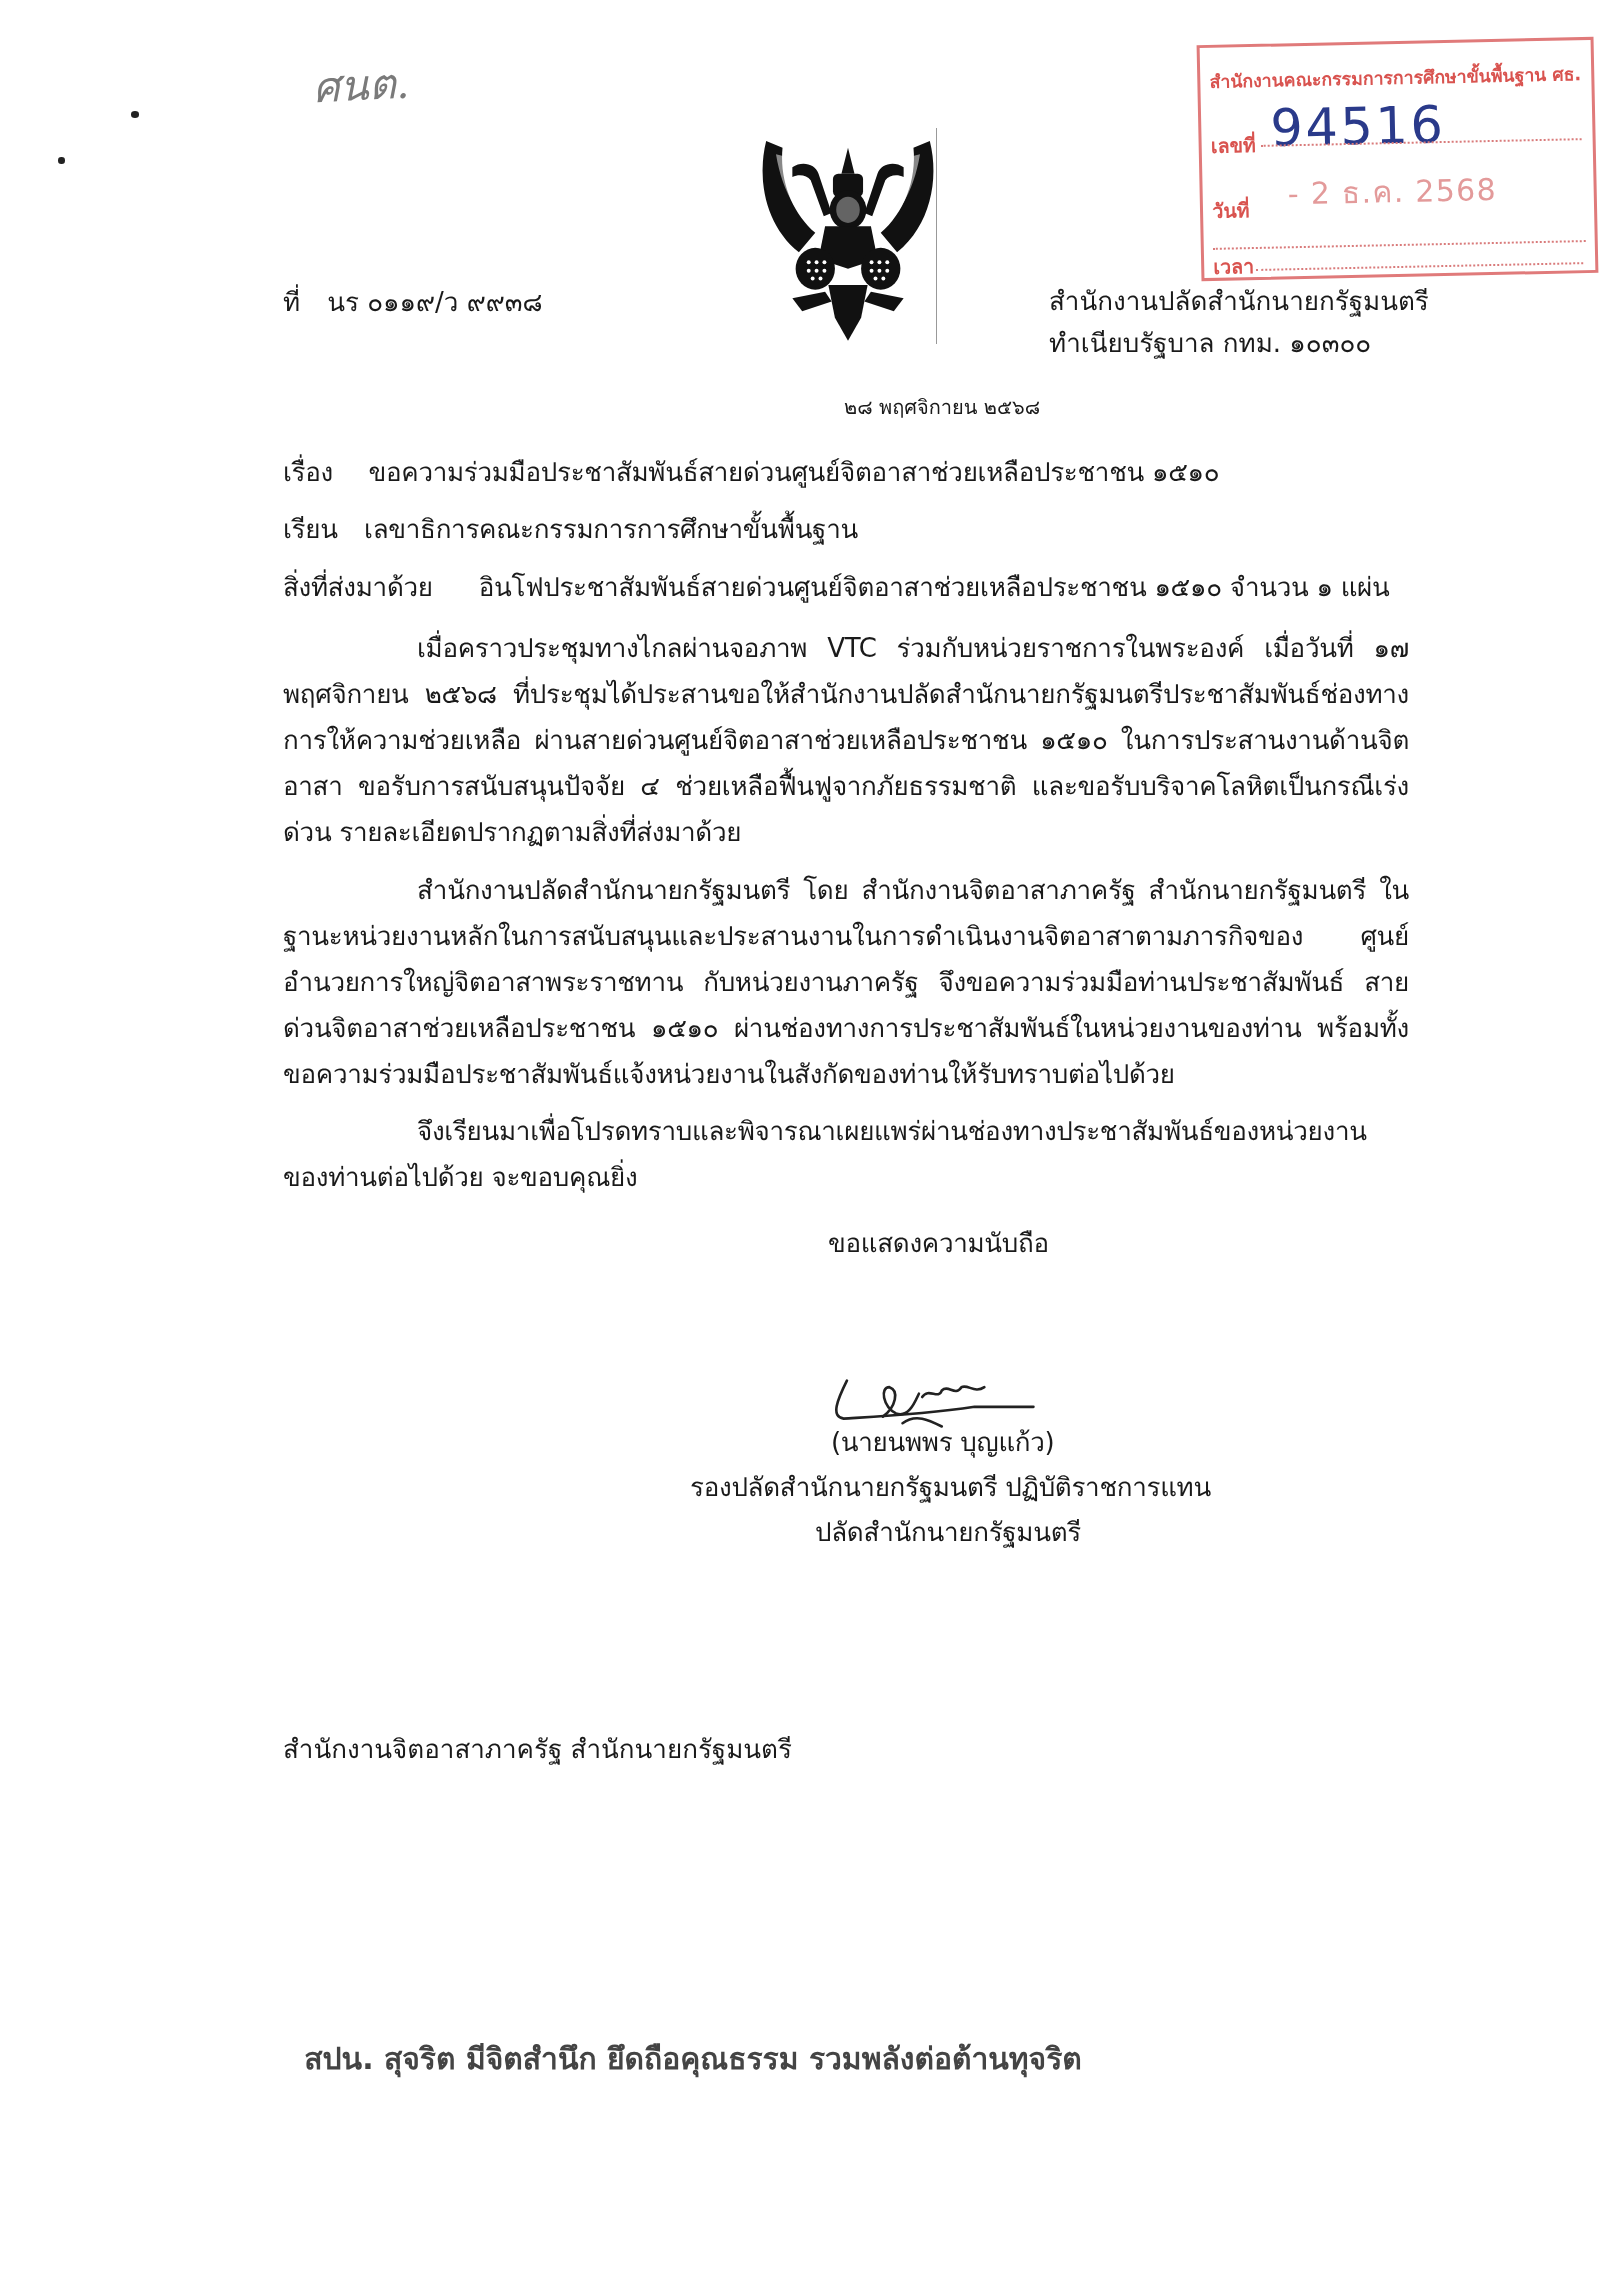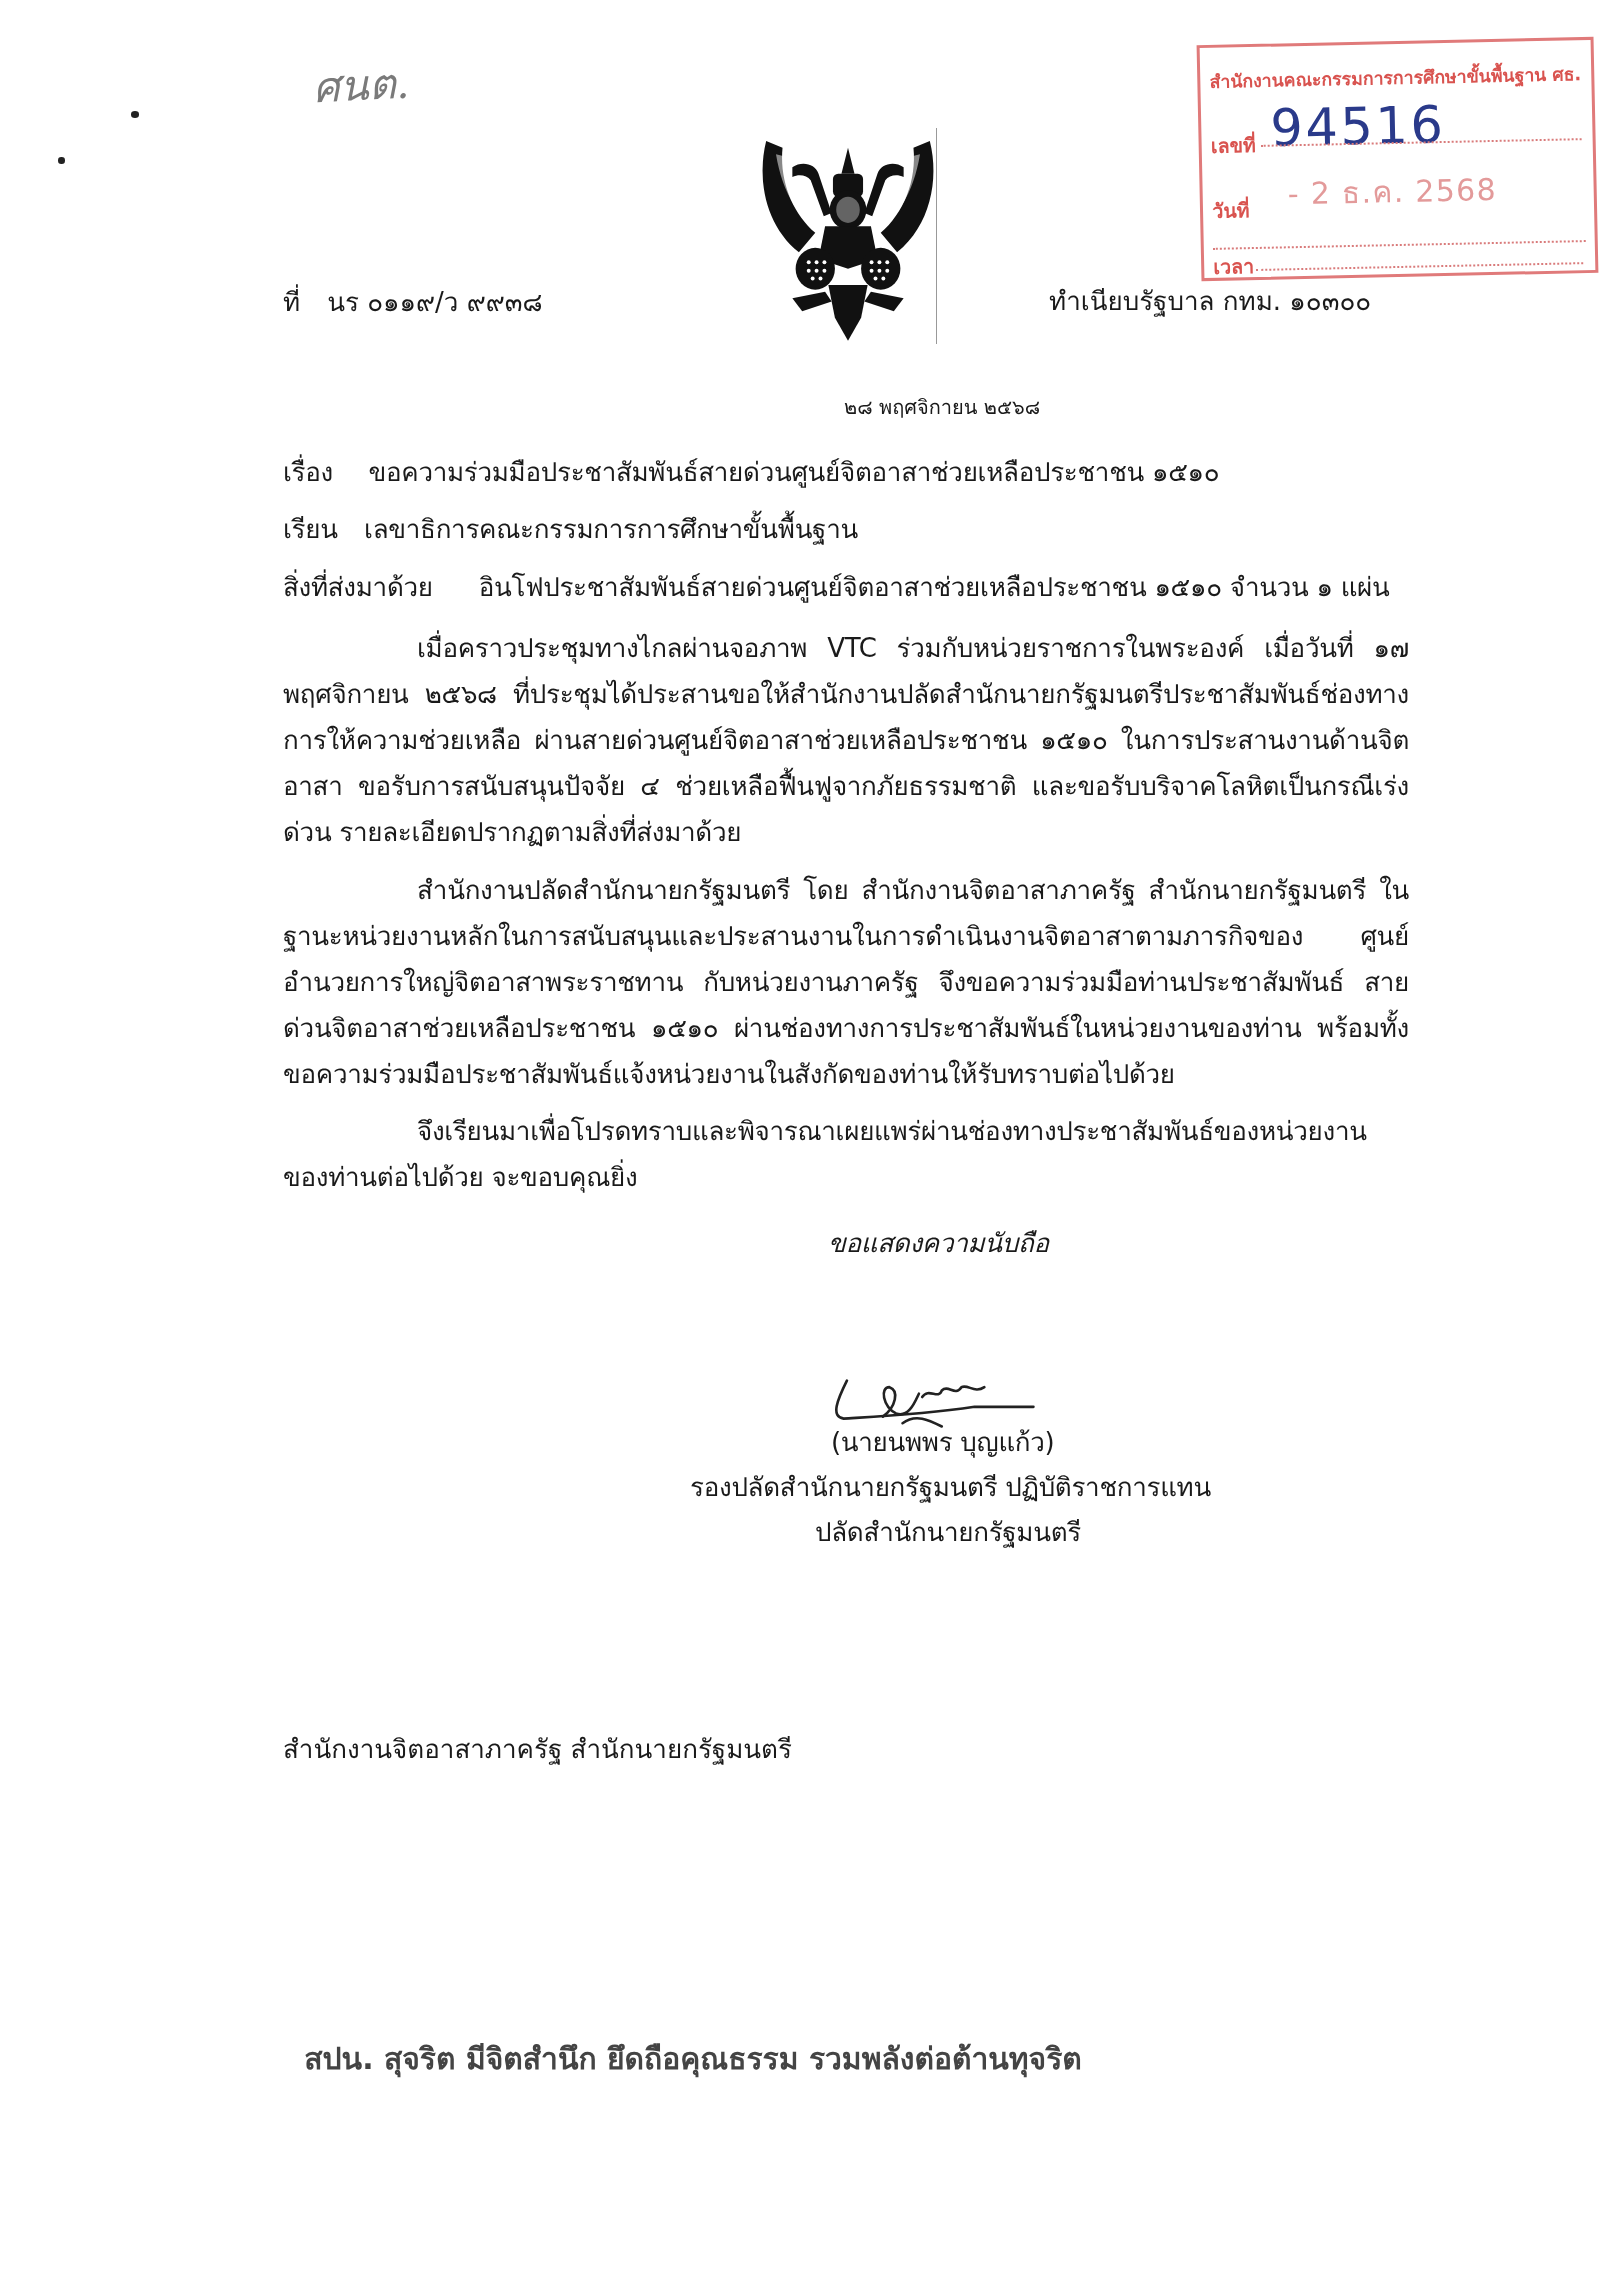--- a/index.html
+++ b/index.html
@@ -36,21 +36,21 @@
   .to { left: 283px; top: 506px; }
   .enclosure { left: 283px; top: 564px; }
   .label-gap { display: inline-block; }
 
   .para { position: absolute; left: 283px; width: 1126px; font-size: 26px; line-height: 46px;
           text-align: justify; text-indent: 134px; letter-spacing: -0.3px; }
   .p1 { top: 625px; }
   .p2 { top: 867px; }
   .p3 { top: 1108px; }
 
-  .closing { left: 828px; top: 1220px; font-style: italic; }
+  .closing { left: 828px; top: 1220px; }
 
   .signature { left: 824px; top: 1361px; width: 216px; height: 72px; }
   .sig-name { left: 831px; top: 1419px; }
   .sig-pos1 { left: 690px; top: 1464px; }
   .sig-pos2 { left: 815px; top: 1509px; }
 
   .contact { left: 283px; top: 1728px; font-size: 26px; line-height: 43px; white-space: nowrap; }
 
   .motto { left: 0; width: 1386px; text-align: center; top: 2035px; font-size: 30px; font-weight: bold;
            color: #444; }
@@ -122,20 +122,21 @@
   <div class="stamp-dots" style="left:52px;top:222px;width:327px;"></div>
 </div>
 
 <div class="abs ref">
   <span>ที่</span>
   <span style="display:inline-block;width:10.5px;"></span>
   <span>นร ๐๑๑๙/ว ๙๙๓๘</span>
 </div>
 
 <div class="abs sender">
+  <div>สำนักงานปลัดสำนักนายกรัฐมนตรี</div>
   <div>ทำเนียบรัฐบาล กทม. ๑๐๓๐๐</div>
 </div>
 
 <div class="abs date">๒๘ พฤศจิกายน ๒๕๖๘</div>
 
 <div class="abs txt subject">
   <span>เรื่อง</span>
   <span class="label-gap" style="width:19.6px;"></span>
   <span>ขอความร่วมมือประชาสัมพันธ์สายด่วนศูนย์จิตอาสาช่วยเหลือประชาชน ๑๕๑๐</span>
 </div>

